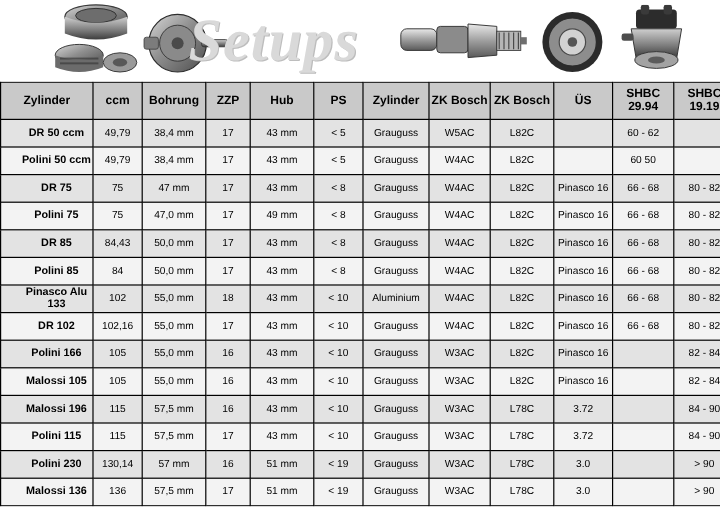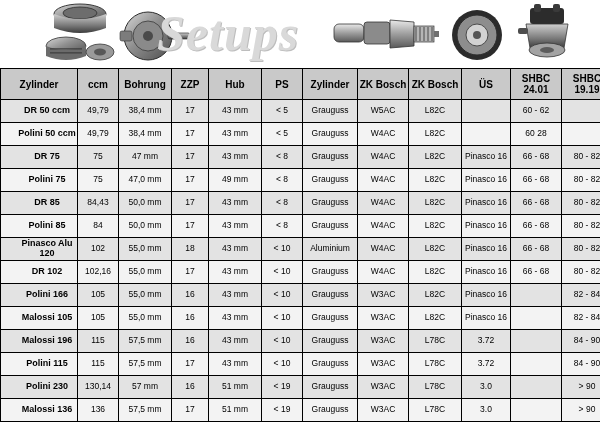--- a/index.html
+++ b/index.html
@@ -183,21 +183,21 @@
         <th style="width:76px">Zylinder</th>
         <th style="width:40px">ccm</th>
         <th style="width:52px">Bohrung</th>
         <th style="width:36px">ZZP</th>
         <th style="width:52px">Hub</th>
         <th style="width:40px">PS</th>
         <th style="width:54px">Zylinder</th>
         <th style="width:50px">ZK Bosch</th>
         <th style="width:52px">ZK Bosch</th>
         <th style="width:48px">ÜS</th>
-        <th style="width:50px">SHBC 24.01</th>
+        <th style="width:50px">SHBC 29.94</th>
         <th style="width:50px">SHBC 19.19</th>
       </tr>
     </thead>
     <tbody>
       <tr class="r-odd">
         <td class="name">DR 50 ccm</td>
         <td>49,79</td>
         <td>38,4 mm</td>
         <td>17</td>
         <td>43 mm</td>
@@ -213,21 +213,21 @@
         <td class="name">Polini 50 ccm</td>
         <td>49,79</td>
         <td>38,4 mm</td>
         <td>17</td>
         <td>43 mm</td>
         <td>&lt; 5</td>
         <td>Grauguss</td>
         <td>W4AC</td>
         <td>L82C</td>
         <td></td>
-        <td>60  28</td>
+        <td>60  50</td>
         <td></td>
       </tr>
       <tr class="r-odd">
         <td class="name">DR 75</td>
         <td>75</td>
         <td>47 mm</td>
         <td>17</td>
         <td>43 mm</td>
         <td>&lt; 8</td>
         <td>Grauguss</td>
@@ -273,21 +273,21 @@
         <td>43 mm</td>
         <td>&lt; 8</td>
         <td>Grauguss</td>
         <td>W4AC</td>
         <td>L82C</td>
         <td>Pinasco 16</td>
         <td>66 - 68</td>
         <td>80 - 82</td>
       </tr>
       <tr class="r-odd">
-        <td class="name tall">Pinasco Alu 120</td>
+        <td class="name tall">Pinasco Alu 133</td>
         <td class="tall">102</td>
         <td class="tall">55,0 mm</td>
         <td class="tall">18</td>
         <td class="tall">43 mm</td>
         <td class="tall">&lt; 10</td>
         <td class="tall">Aluminium</td>
         <td class="tall">W4AC</td>
         <td class="tall">L82C</td>
         <td class="tall">Pinasco 16</td>
         <td class="tall">66 - 68</td>

